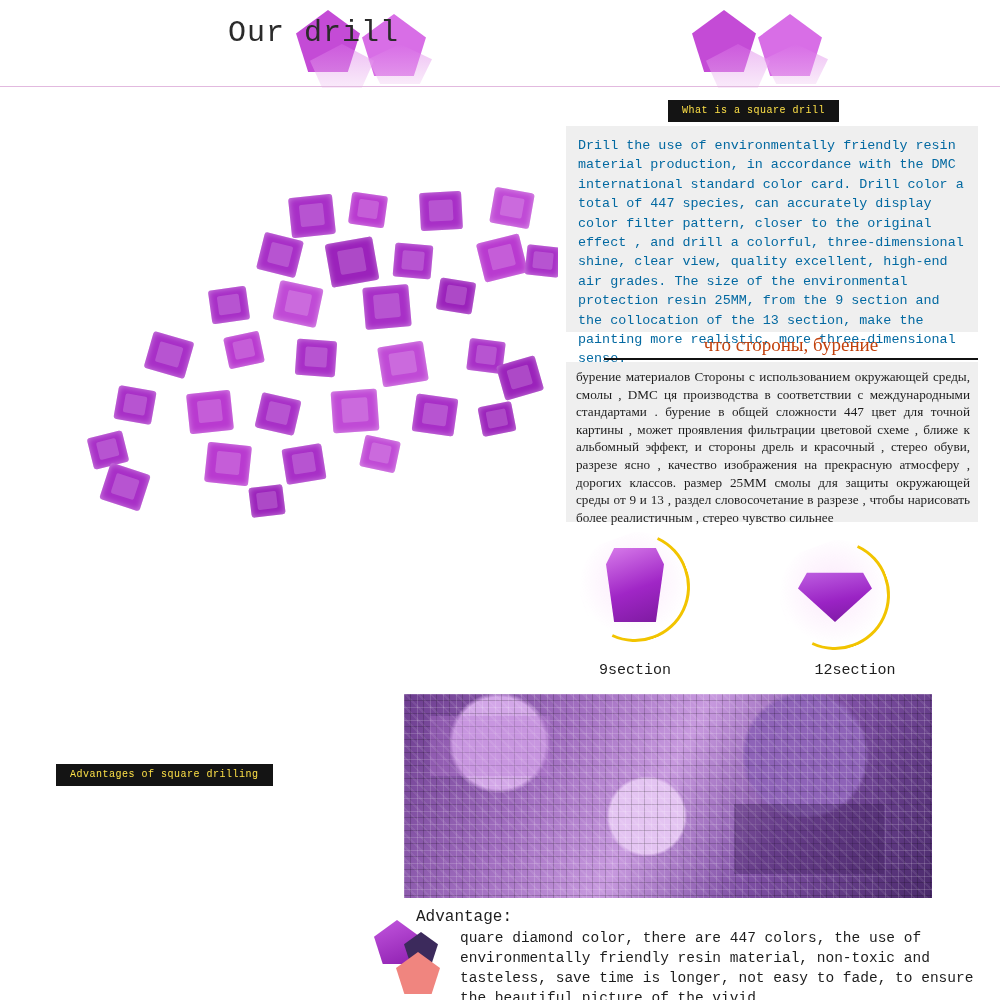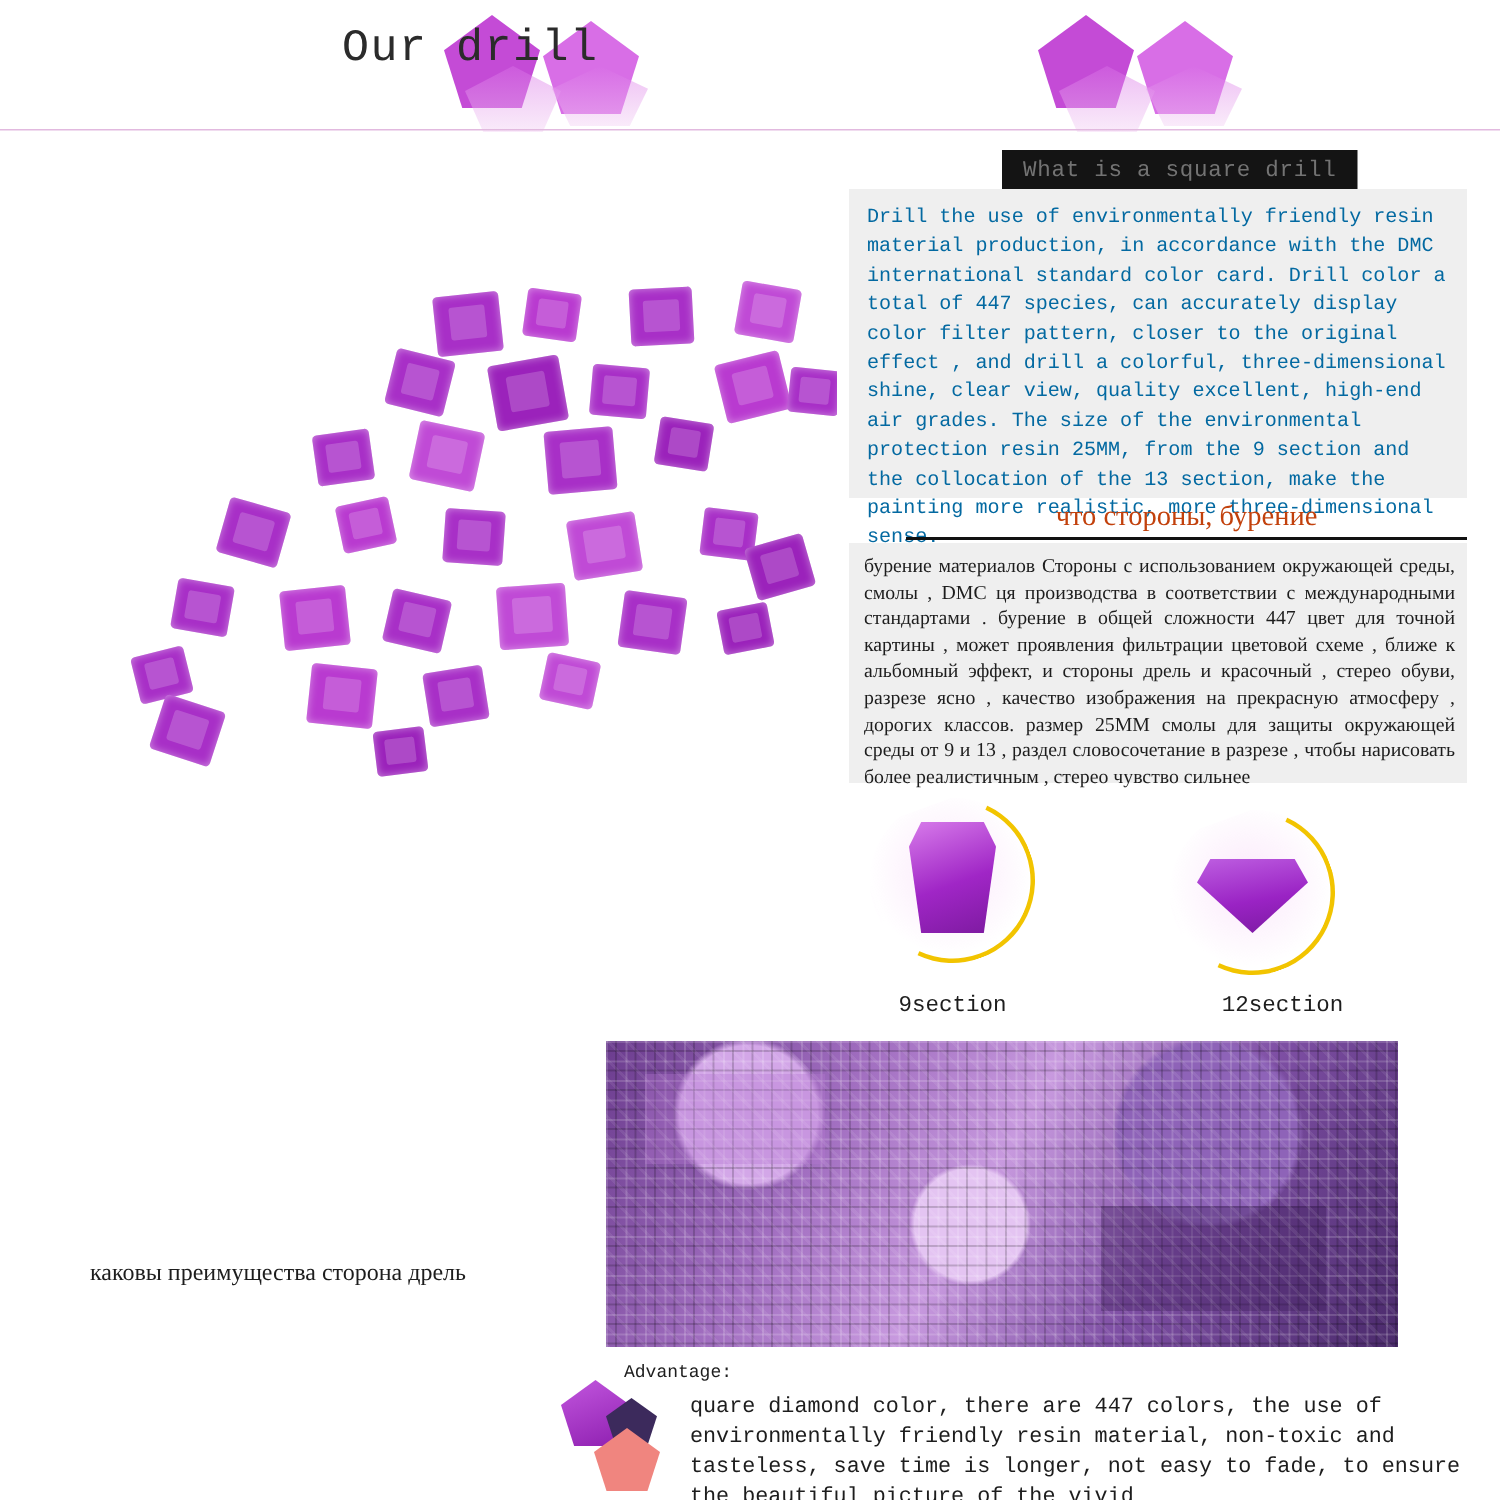--- a/index.html
+++ b/index.html
@@ -80,22 +80,22 @@
     left: 22%; top: 20%;
     width: 56%; height: 56%;
     border-radius: 2px;
     background: rgba(255,255,255,.18);
   }
 
   
   .label-bar {
     position: absolute;
     background: #141414;
-    color: #737373;
-    font-size: 15px;
+    color: #fde047;
+    font-size: 10px;
     letter-spacing: .5px;
     padding: 5px 14px 6px 14px;
     white-space: nowrap;
   }
   .label-bar.en-square { left: 668px; top: 100px; }
   .panel-en {
     position: absolute;
     left: 566px; top: 126px;
     width: 412px; height: 206px;
     background: #efefef;
@@ -190,21 +190,21 @@
     position: absolute;
     left: 60px; top: 840px;
     font-size: 16px;
     color: #1d1d1d;
     white-space: nowrap;
     font-family: "Liberation Serif", serif;
   }
   .adv-title {
     position: absolute;
     left: 416px; top: 908px;
-    font-size: 12px;
+    font-size: 16px;
     color: #1d1d1d;
     font-family: "Liberation Mono", monospace;
   }
   .adv-body {
     position: absolute;
     left: 460px; top: 928px;
     width: 520px;
     font-size: 14.5px;
     line-height: 20px;
     color: #1d1d1d;
@@ -301,21 +301,21 @@
         linear-gradient(rgba(0,0,0,.18) 1px, transparent 1px),
         linear-gradient(90deg, rgba(0,0,0,.18) 1px, transparent 1px);
       background-size: 13px 13px, 13px 13px, 13px 13px, 13px 13px;
       background-position: 0 0, 0 0, 6px 6px, 6px 6px;"></div>
     <div class="mcell" style="left:26px;top:22px;width:120px;height:60px;background:rgba(180,120,210,.35);"></div>
     <div class="mcell" style="left:330px;top:110px;width:150px;height:70px;background:rgba(60,30,90,.35);"></div>
     <div class="mcell" style="left:0;top:0;width:528px;height:204px;
       background-image: repeating-linear-gradient(45deg, rgba(255,255,255,.07) 0 2px, transparent 2px 9px);"></div>
   </div>
 
-  <div class="adv-ru">каковы преимущества сторона дрель</div>
+  <div class="label-bar adv">Advantages of square drilling</div>
 
   <div class="pent-sm" style="left:374px; top:920px; background:linear-gradient(160deg,#c256de,#8e1fb0);"></div>
   <div class="pent-sm" style="left:404px; top:932px; width:34px; height:32px; background:#3c2a5c;"></div>
   <div class="pent-sm" style="left:396px; top:952px; width:44px; height:42px; background:#f0857f;"></div>
 
   <div class="adv-title">Advantage:</div>
   <div class="adv-body">quare diamond color, there are 447 colors, the use of environmentally friendly resin material, non-toxic and tasteless, save time is longer, not easy to fade, to ensure the beautiful picture of the vivid</div>
 
 </div>
 

